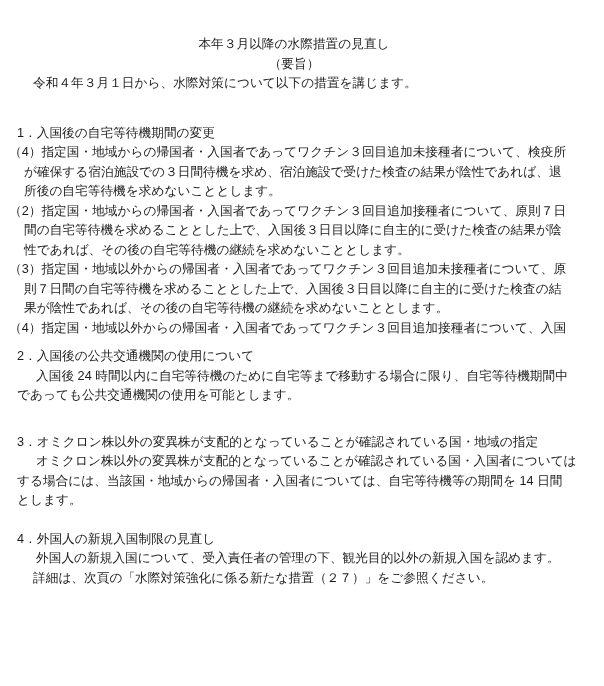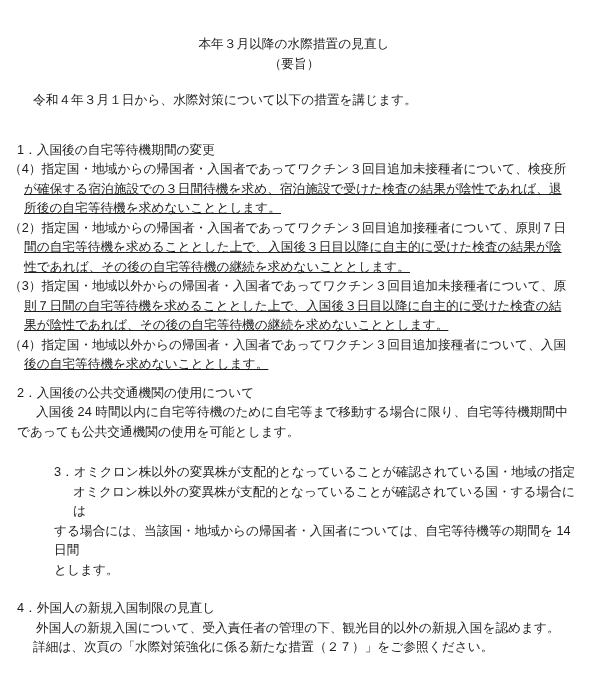--- a/index.html
+++ b/index.html
@@ -23,31 +23,31 @@
     height: 686px;
     background: #ffffff;
     box-sizing: border-box;
     padding-right: 20px;
   }
   .line { white-space: pre-wrap; }
   .center { text-align: center; margin-left: 4px; margin-right: 0; }
 
   
   .m-title   { margin-top: 35px; }
-  .m-intro   { margin-top: 17px; }
+  .m-intro   { }
   .m-sec1    { margin-top: 30px; }
   .m-sec2    { margin-top: 9px; }
-  .m-sec3    { margin-top: 21px; padding-left: 37px; }
+  .m-sec3    { margin-top: 27px; }
   .m-sec4    { margin-top: 19px; }
   .m-footer  { }
 
   
   .L-head   { margin-left: 17px; }
   .L-item1  { margin-left: 9px;  }
-  .L-itemc  { margin-left: 24px; text-decoration: underline; }
+  .L-itemc  { margin-left: 24px; }
   .L-body1  { margin-left: 36px; }
   .L-bodyc  { margin-left: 17px; }
   .L-intro  { margin-left: 33px; }
   .L-footer { margin-left: 33px; }
 </style>
 </head>
 <body>
 
 <div class="page">
 
@@ -74,33 +74,32 @@
     </div>
 
     <div>
       <div class="line L-item1">（3）指定国・地域以外からの帰国者・入国者であってワクチン３回目追加未接種者について、原</div>
       <div class="line L-itemc">則７日間の自宅等待機を求めることとした上で、入国後３日目以降に自主的に受けた検査の結</div>
       <div class="line L-itemc">果が陰性であれば、その後の自宅等待機の継続を求めないこととします。</div>
     </div>
 
     <div>
       <div class="line L-item1">（4）指定国・地域以外からの帰国者・入国者であってワクチン３回目追加接種者について、入国</div>
-      <div class="line L-itemc">後の自宅等待機を求めないこととします。</div>
     </div>
   </div>
 
   <div class="m-sec2">
     <div class="line L-head">2．入国後の公共交通機関の使用について</div>
     <div class="line L-body1">入国後 24 時間以内に自宅等待機のために自宅等まで移動する場合に限り、自宅等待機期間中</div>
     <div class="line L-bodyc">であっても公共交通機関の使用を可能とします。</div>
   </div>
 
   <div class="m-sec3">
     <div class="line L-head">3．オミクロン株以外の変異株が支配的となっていることが確認されている国・地域の指定</div>
-    <div class="line L-body1">オミクロン株以外の変異株が支配的となっていることが確認されている国・する場合には</div>
+    <div class="line L-body1">オミクロン株以外の変異株が支配的となっていることが確認されている国・入国者については</div>
     <div class="line L-bodyc">する場合には、当該国・地域からの帰国者・入国者については、自宅等待機等の期間を 14 日間</div>
     <div class="line L-bodyc">とします。</div>
   </div>
 
   <div class="m-sec4">
     <div class="line L-head">4．外国人の新規入国制限の見直し</div>
     <div class="line L-body1">外国人の新規入国について、受入責任者の管理の下、観光目的以外の新規入国を認めます。</div>
   </div>
 
   <div class="line L-footer m-footer">詳細は、次頁の「水際対策強化に係る新たな措置（２７）」をご参照ください。</div>

